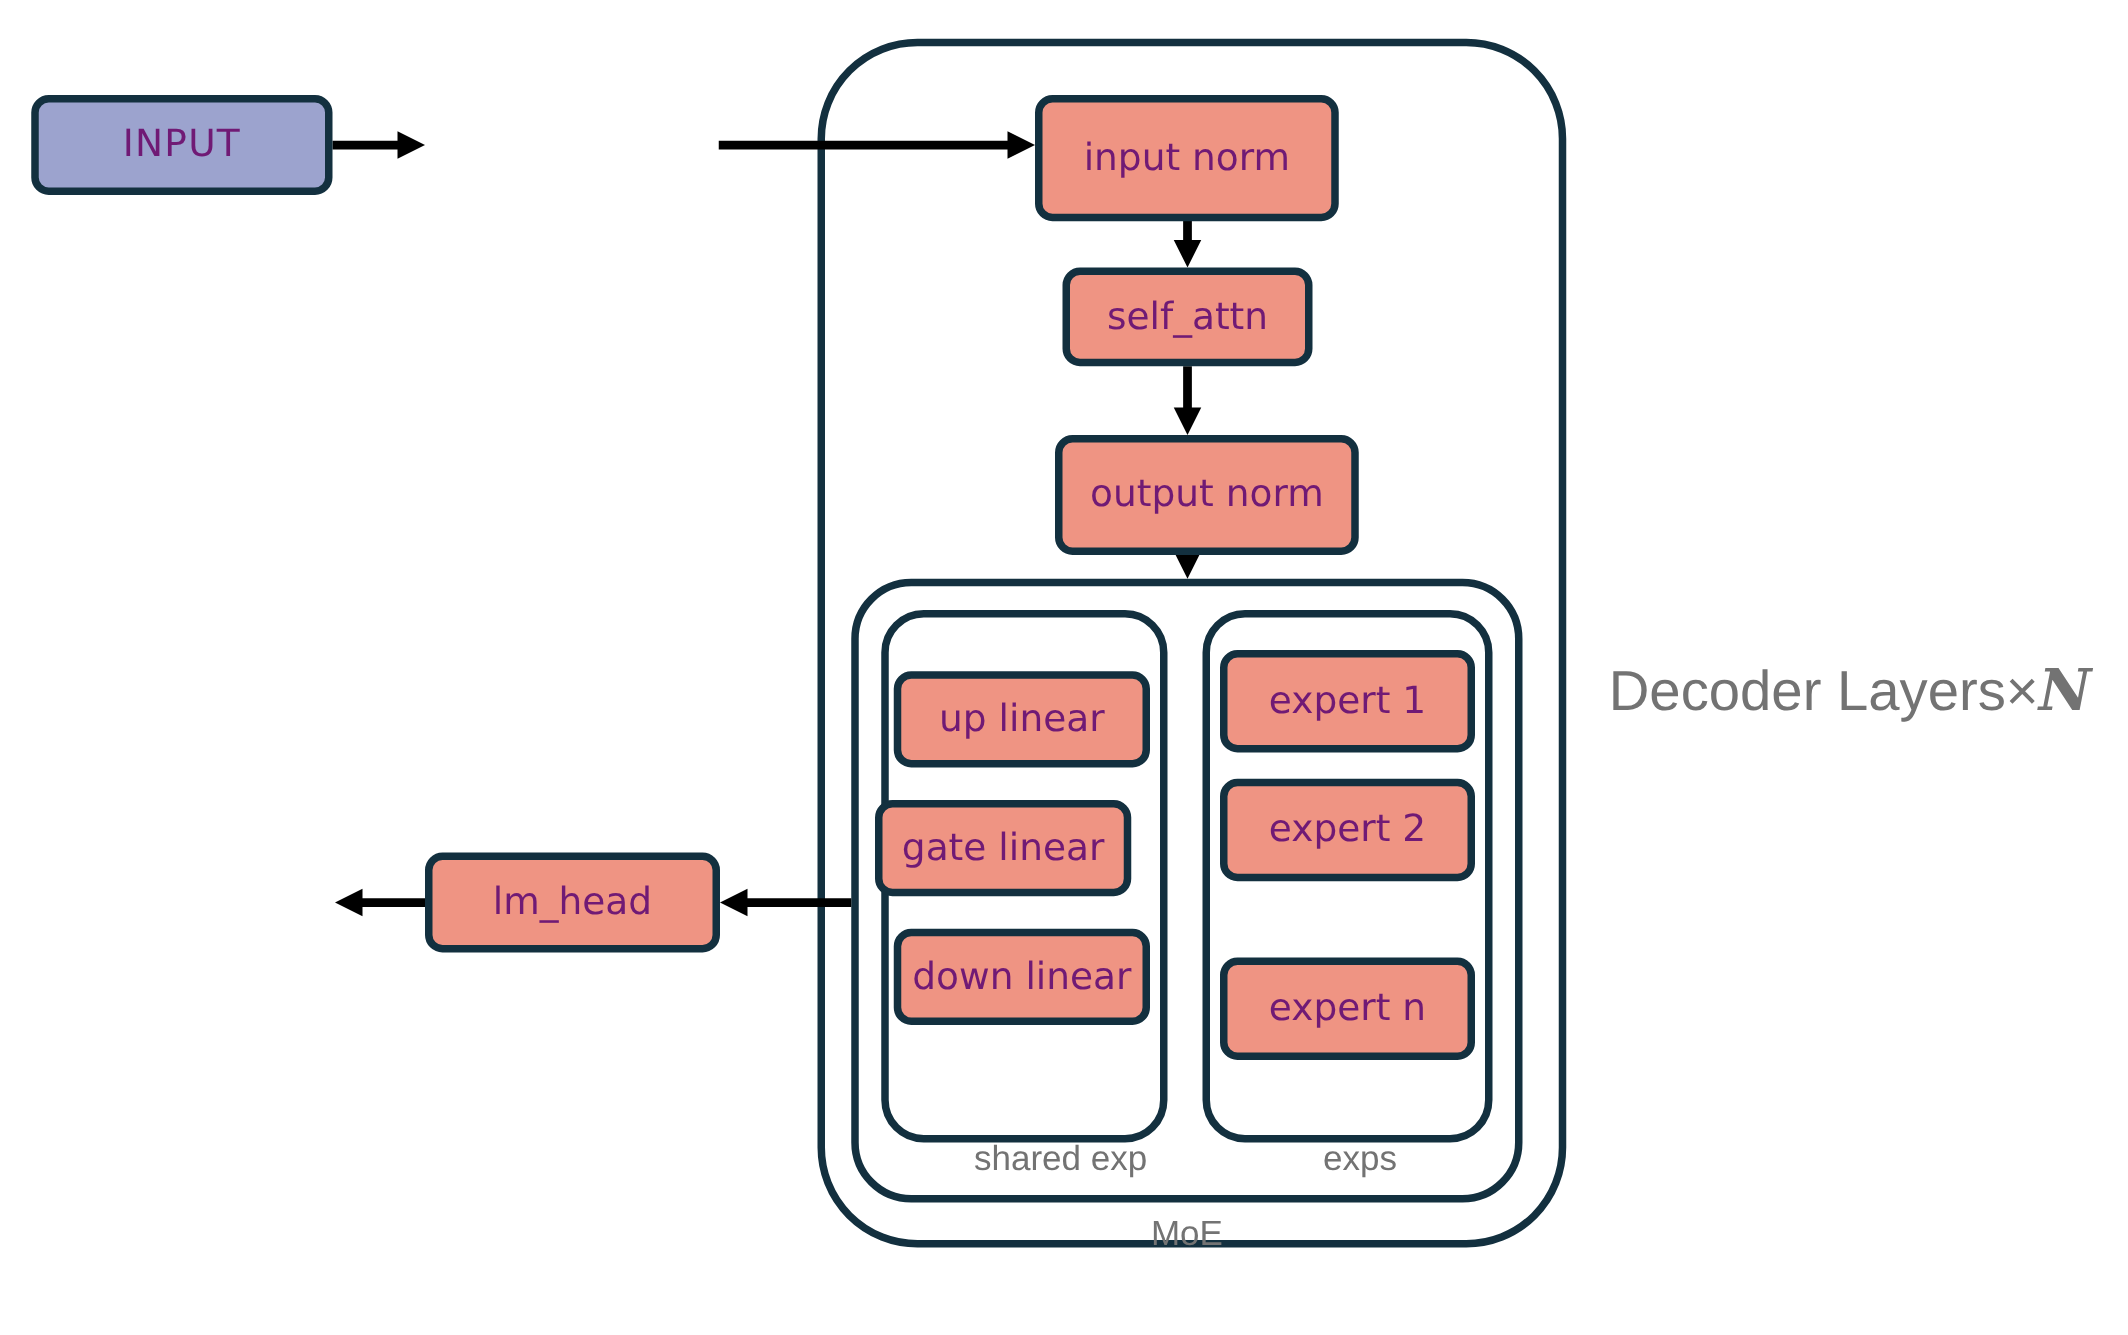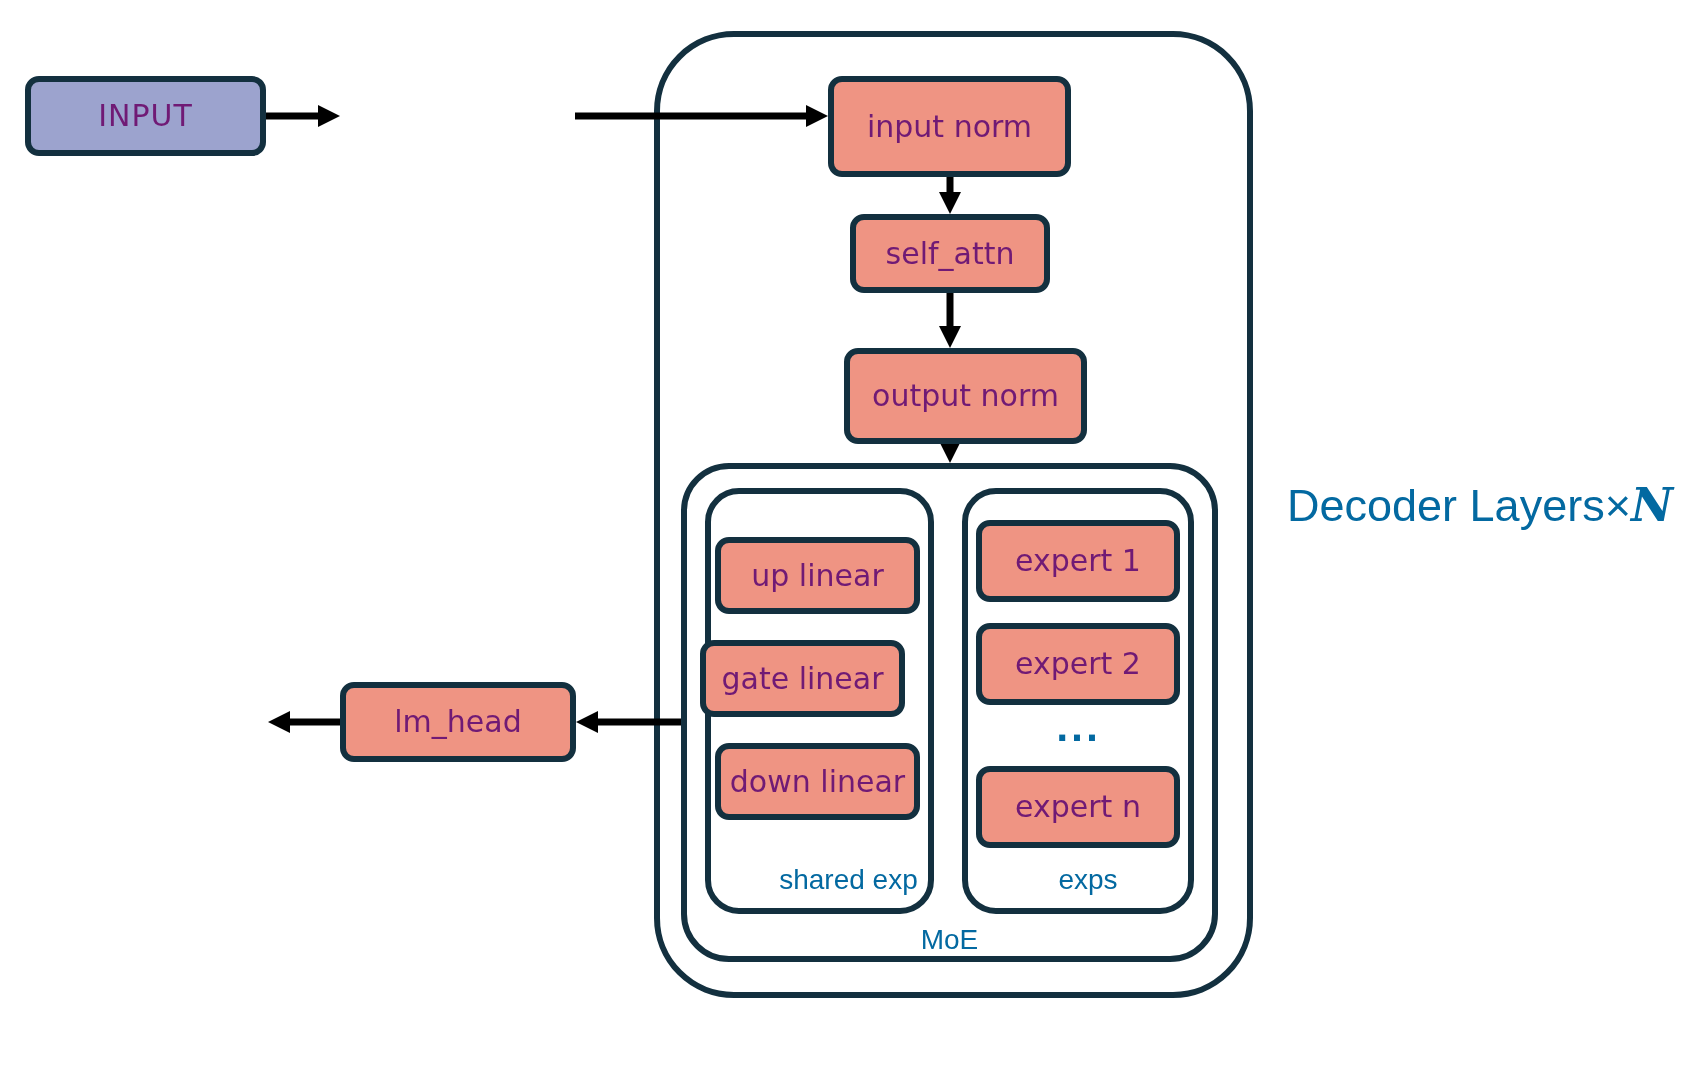--- a/index.html
+++ b/index.html
@@ -51,25 +51,26 @@
   #n-gate {left:700px;top:640px;width:205px;height:77px;}
   #n-down {left:715px;top:743px;width:205px;height:77px;}
   #n-e1   {left:976px;top:520px;width:204px;height:82px;}
   #n-e2   {left:976px;top:623px;width:204px;height:82px;}
   #n-en   {left:976px;top:766px;width:204px;height:82px;}
   #n-lmhead{left:340px;top:682px;width:236px;height:80px;}
   #n-output{left:27px; top:682px;width:241px;height:80px;letter-spacing:1px;}
 
   .lbl{
     position:absolute;
-    color:#0369a1;
+    color:#737373;
     font-family:"Liberation Sans",sans-serif;
     font-size:28px;
     text-align:center;
     line-height:1;
+    margin-top:47px;
   }
   #dots{
     left:976px;top:712px;width:204px;
     font-weight:bold;font-size:34px;letter-spacing:2px;
     font-family:"DejaVu Sans",sans-serif;
   }
   #lbl-shared{left:705px;top:866px;width:229px;padding-left:29px;}
   #lbl-exps  {left:962px;top:866px;width:232px;padding-left:10px;}
   #lbl-moe   {left:681px;top:926px;width:537px;}
   #lbl-decoder{

